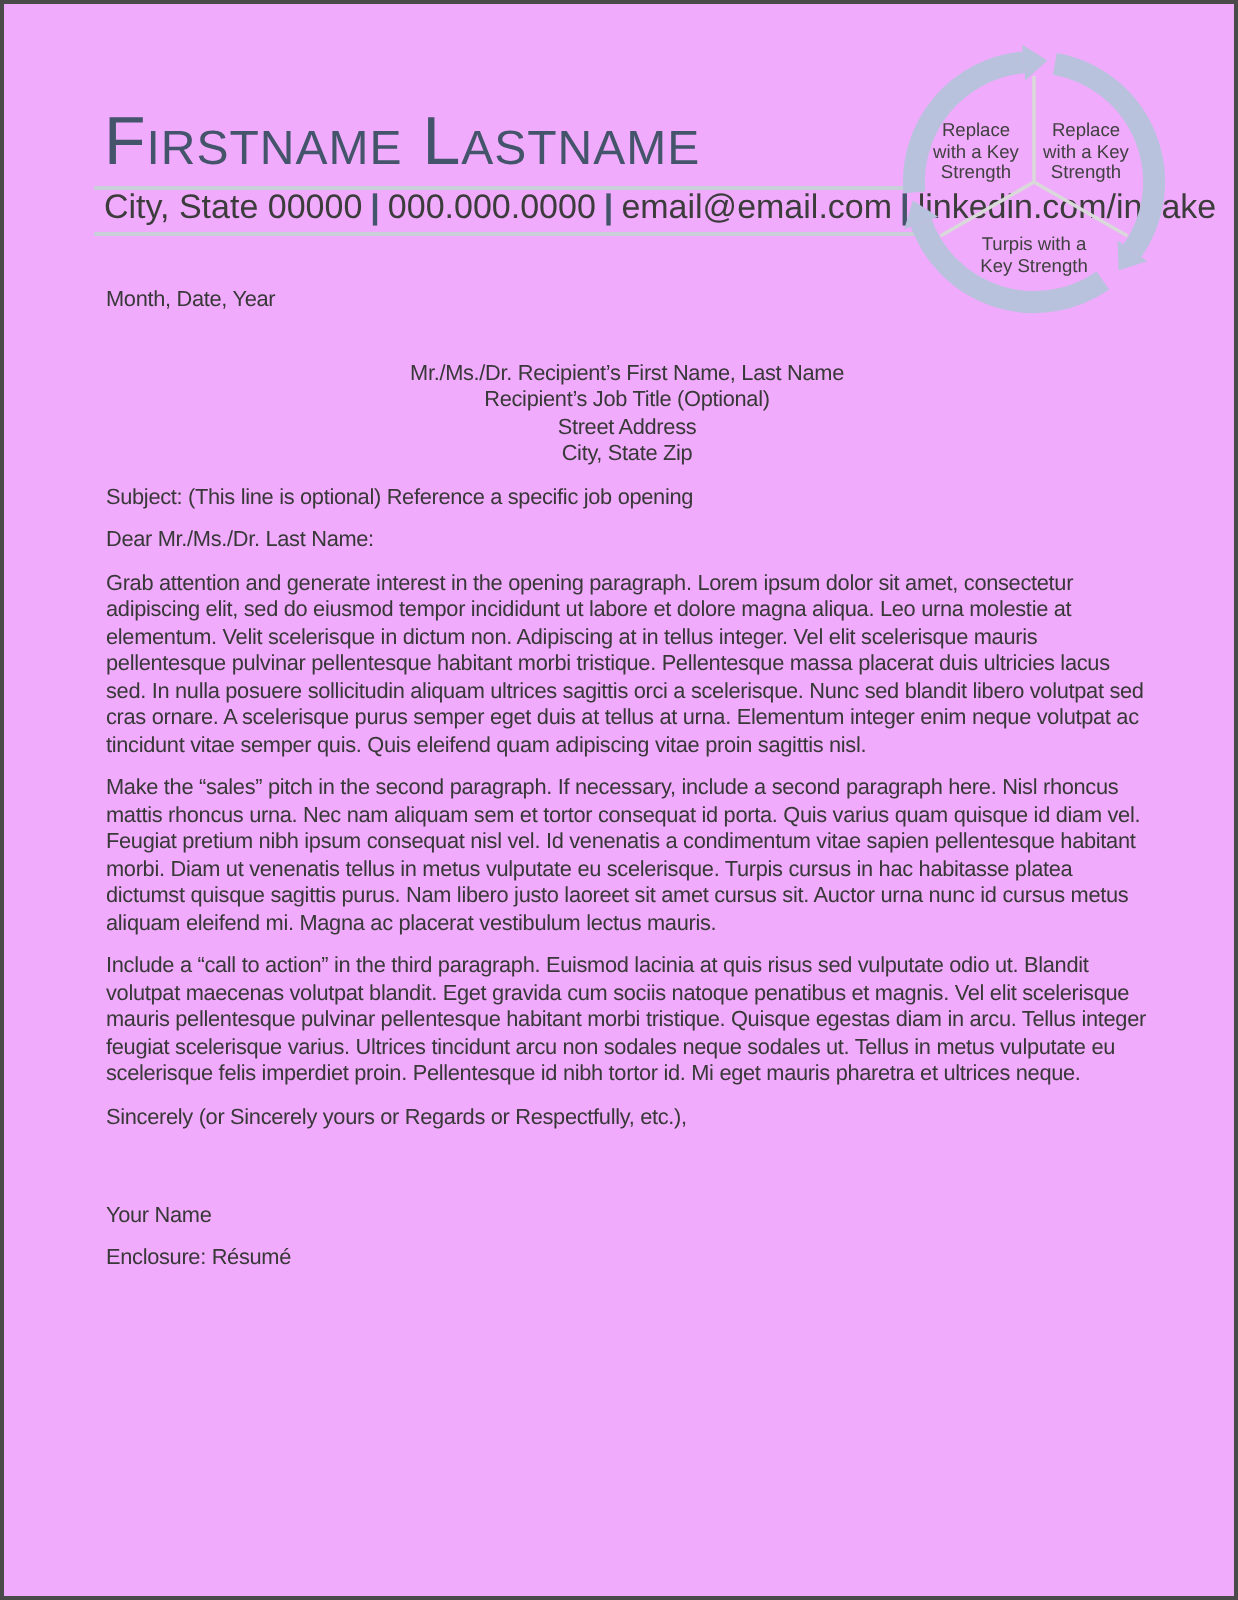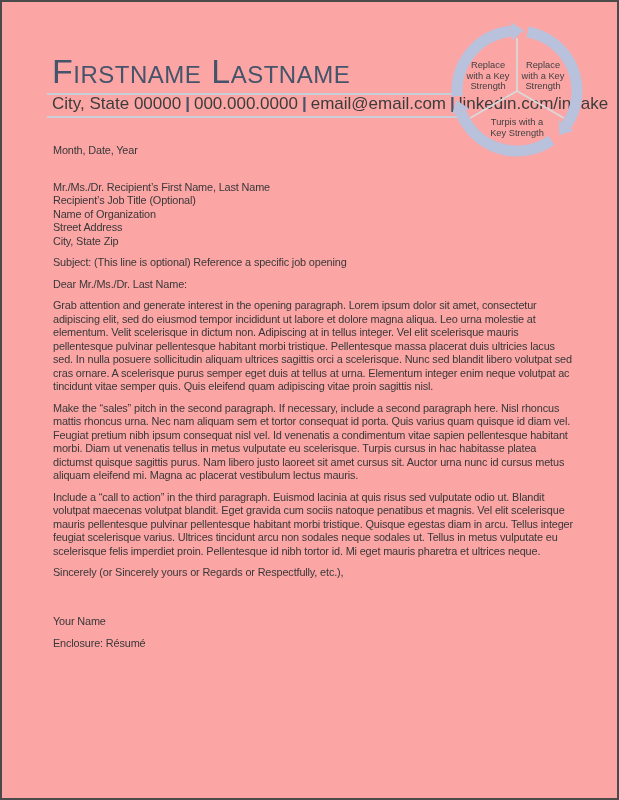--- a/index.html
+++ b/index.html
@@ -1,19 +1,19 @@
 <!DOCTYPE html>
 <html><head>
 <meta charset="utf-8">
 <style>
   html,body { margin:0; padding:0; background:#ffffff; }
   body { width:619px; height:800px; font-family:"Liberation Sans", sans-serif; }
   .page {
     position:relative; width:615px; height:796px;
-    border:2px solid #4a4a4a; background:#fca5a5; overflow:hidden;
+    border:2px solid #4a4a4a; background:#f0abfc; overflow:hidden;
   }
   
   .name-heading {
     position:absolute; left:50px; top:51px;
     font-size:34px; line-height:36px; font-weight:400;
     font-variant:small-caps; letter-spacing:0.5px; color:#44546a;
     white-space:nowrap;
   }
   .rule { position:absolute; left:45px; width:411px; height:2px; background:#c9cfd9; }
   .rule-1 { top:91px; }
@@ -34,21 +34,21 @@
   .sector-right  { left:81px;  top:54px;  width:60px; }
   .sector-bottom { left:40px;  top:111px; width:90px; }
   
   .letter {
     position:absolute; left:51px; top:142px; width:521px;
     font-size:10.9px; line-height:13.5px; letter-spacing:-0.15px; color:#383838;
   }
   .letter p { margin:0 0 8px 0; }
   .letter .date-line { margin-bottom:23px; }
   .letter .closing-line { margin-bottom:35.5px; }
-  .recipient-block { margin:0 0 8px 0; }
+  .recipient-block { margin:0 0 8px 0;text-align:center; }
 </style>
 </head>
 <body>
 
 <div class="page">
 
   <div class="name-heading">Firstname Lastname</div>
   <div class="rule rule-1"></div>
 
   <div class="contact-bar">
@@ -86,21 +86,20 @@
     <div class="sector-label sector-bottom">Turpis with a
 Key Strength</div>
   </div>
 
   <div class="letter">
     <p class="date-line">Month, Date, Year</p>
 
     <div class="recipient-block">
       <div>Mr./Ms./Dr. Recipient’s First Name, Last Name</div>
       <div>Recipient’s Job Title (Optional)</div>
-      <div>Name of Organization</div>
       <div>Street Address</div>
       <div>City, State Zip</div>
     </div>
 
     <p>Subject: (This line is optional) Reference a specific job opening</p>
     <p>Dear Mr./Ms./Dr. Last Name:</p>
 
     <p>Grab attention and generate interest in the opening paragraph. Lorem ipsum dolor sit amet, consectetur adipiscing elit, sed do eiusmod tempor incididunt ut labore et dolore magna aliqua. Leo urna molestie at elementum. Velit scelerisque in dictum non. Adipiscing at in tellus integer. Vel elit scelerisque mauris pellentesque pulvinar pellentesque habitant morbi tristique. Pellentesque massa placerat duis ultricies lacus sed. In nulla posuere sollicitudin aliquam ultrices sagittis orci a scelerisque. Nunc sed blandit libero volutpat sed cras ornare. A scelerisque purus semper eget duis at tellus at urna. Elementum integer enim neque volutpat ac tincidunt vitae semper quis. Quis eleifend quam adipiscing vitae proin sagittis nisl.</p>
     <p>Make the “sales” pitch in the second paragraph. If necessary, include a second paragraph here. Nisl rhoncus mattis rhoncus urna. Nec nam aliquam sem et tortor consequat id porta. Quis varius quam quisque id diam vel. Feugiat pretium nibh ipsum consequat nisl vel. Id venenatis a condimentum vitae sapien pellentesque habitant morbi. Diam ut venenatis tellus in metus vulputate eu scelerisque. Turpis cursus in hac habitasse platea dictumst quisque sagittis purus. Nam libero justo laoreet sit amet cursus sit. Auctor urna nunc id cursus metus aliquam eleifend mi. Magna ac placerat vestibulum lectus mauris.</p>
     <p>Include a “call to action” in the third paragraph. Euismod lacinia at quis risus sed vulputate odio ut. Blandit volutpat maecenas volutpat blandit. Eget gravida cum sociis natoque penatibus et magnis. Vel elit scelerisque mauris pellentesque pulvinar pellentesque habitant morbi tristique. Quisque egestas diam in arcu. Tellus integer feugiat scelerisque varius. Ultrices tincidunt arcu non sodales neque sodales ut. Tellus in metus vulputate eu scelerisque felis imperdiet proin. Pellentesque id nibh tortor id. Mi eget mauris pharetra et ultrices neque.</p>

